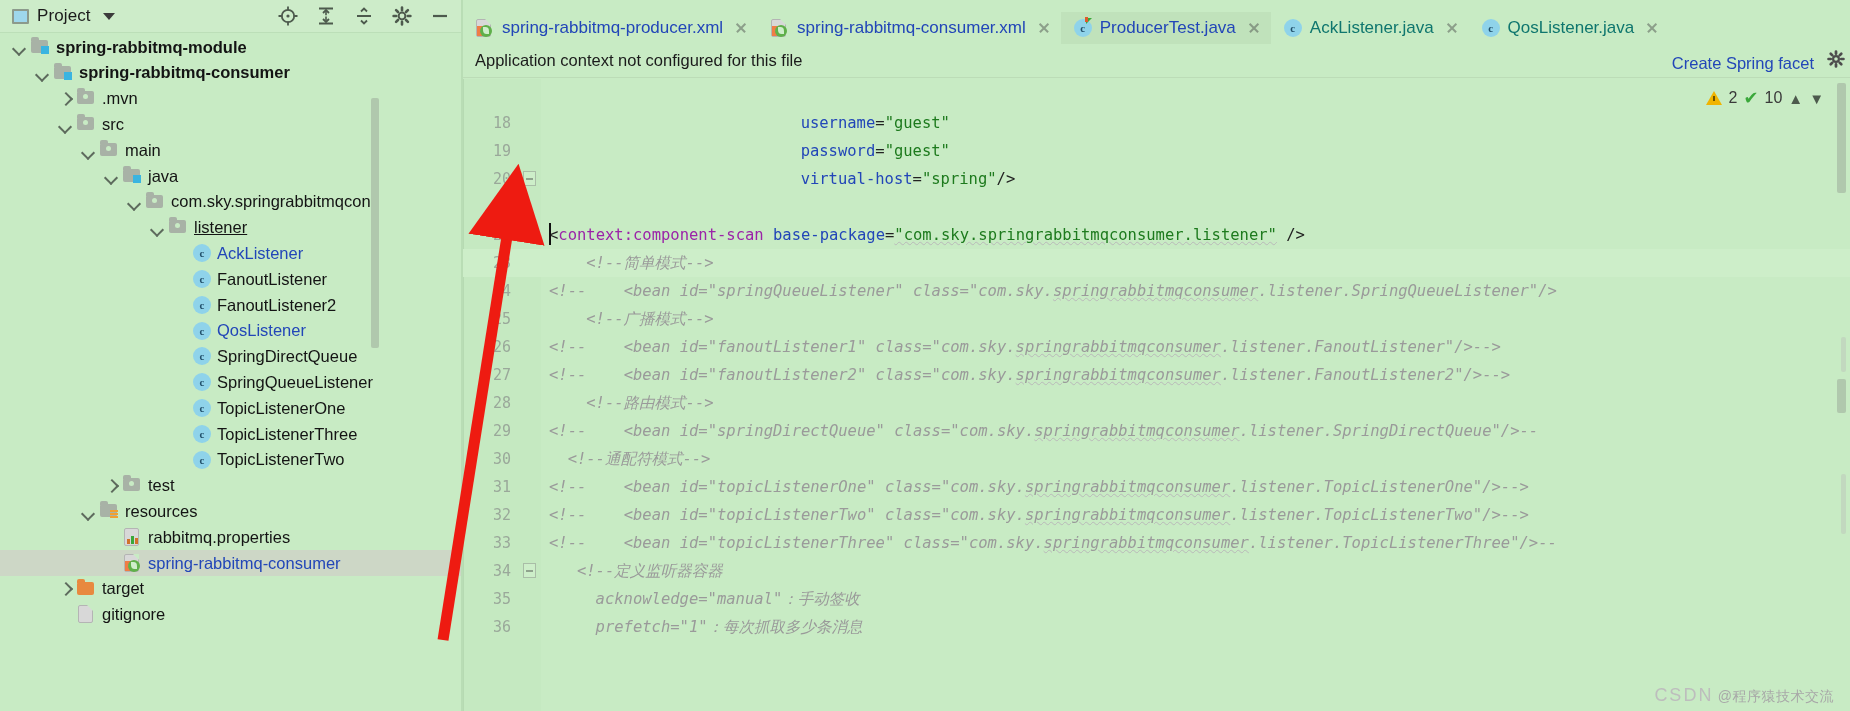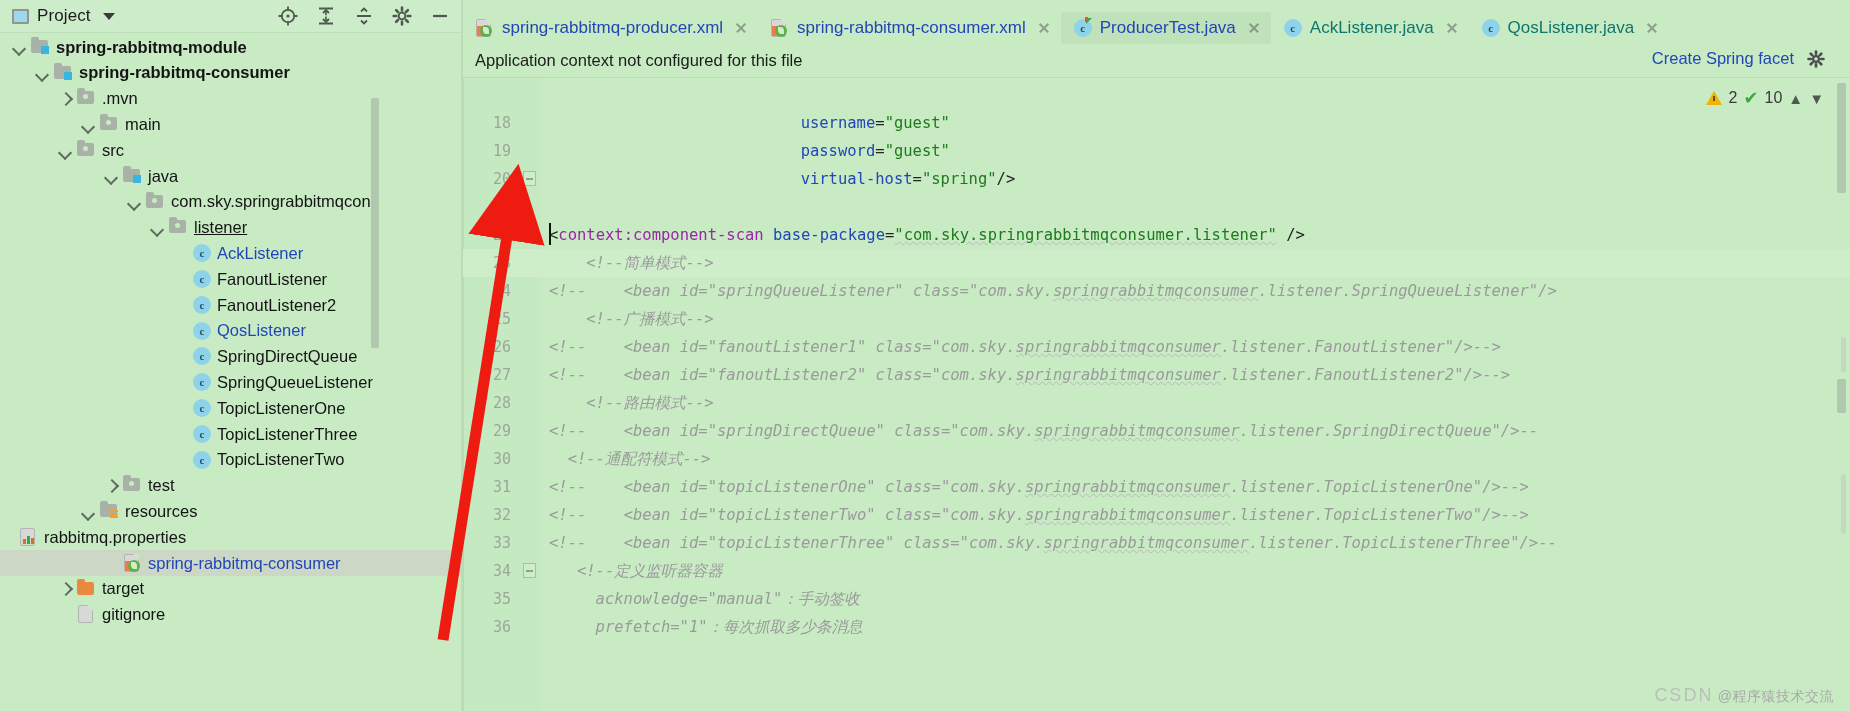--- a/index.html
+++ b/index.html
@@ -143,21 +143,21 @@
   .tab .closex::before { transform: rotate(45deg); }
   .tab .closex::after  { transform: rotate(-45deg); }
   .tabicon { width: 20px; height: 20px; position: relative; flex: 0 0 20px; }
 
   
   #notif {
     height: 34px; display:flex; align-items:center;
     padding-left: 12px; font-size: 16.5px; color:#1b1b1b;
     border-bottom: 1px solid #bcdcb7;
   }
-  #notif-right { margin-left:auto; display:flex; align-items:flex-start; gap:12px; padding-right:24px; }
+  #notif-right { margin-left:auto; display:flex; align-items:flex-end; gap:12px; padding-right:4px; }
   #notif-right .link { color:#2246b8; font-size:16.5px; cursor:pointer; }
 
   
   #editor {
     position: absolute; top: 67px; left: 0; right: 0; bottom: 0;
     background: #c8ebc4; overflow: hidden;
   }
   #gutter-strip {
     position:absolute; left:0; top:0; bottom:0; width:78px; background:#c5e9c1;
   }
@@ -305,37 +305,37 @@
         </div>
         <div class="row" style="padding-left: 58px;">
           <span class="arrow right"></span>
           <span class="ico">
             <span class="fo-plain">
               <span class="dot"></span>
             </span>
           </span>
           <span class="lbl">.mvn</span>
         </div>
-        <div class="row" style="padding-left: 81px;">
+        <div class="row" style="padding-left: 58px;">
           <span class="arrow down"></span>
           <span class="ico">
             <span class="fo-plain">
               <span class="dot"></span>
             </span>
           </span>
-          <span class="lbl">main</span>
-        </div>
-        <div class="row" style="padding-left: 58px;">
+          <span class="lbl">src</span>
+        </div>
+        <div class="row" style="padding-left: 81px;">
           <span class="arrow down"></span>
           <span class="ico">
             <span class="fo-plain">
               <span class="dot"></span>
             </span>
           </span>
-          <span class="lbl">src</span>
+          <span class="lbl">main</span>
         </div>
         <div class="row" style="padding-left: 104px;">
           <span class="arrow down"></span>
           <span class="ico">
             <span class="fo-grey">
               <span class="fo-badge"></span>
             </span>
           </span>
           <span class="lbl">java</span>
         </div>
@@ -431,21 +431,21 @@
         </div>
         <div class="row" style="padding-left: 81px;">
           <span class="arrow down"></span>
           <span class="ico">
             <span class="fo-grey">
               <span class="fo-badge lines"></span>
             </span>
           </span>
           <span class="lbl">resources</span>
         </div>
-        <div class="row" style="">
+        <div class="row" style="padding-left: 104px;">
           <span class="arrow "></span>
           <span class="ico">
             <span class="propf">
               <span class="bars">
                 <i></i>
                 <i></i>
                 <i></i>
               </span>
             </span>
           </span>

